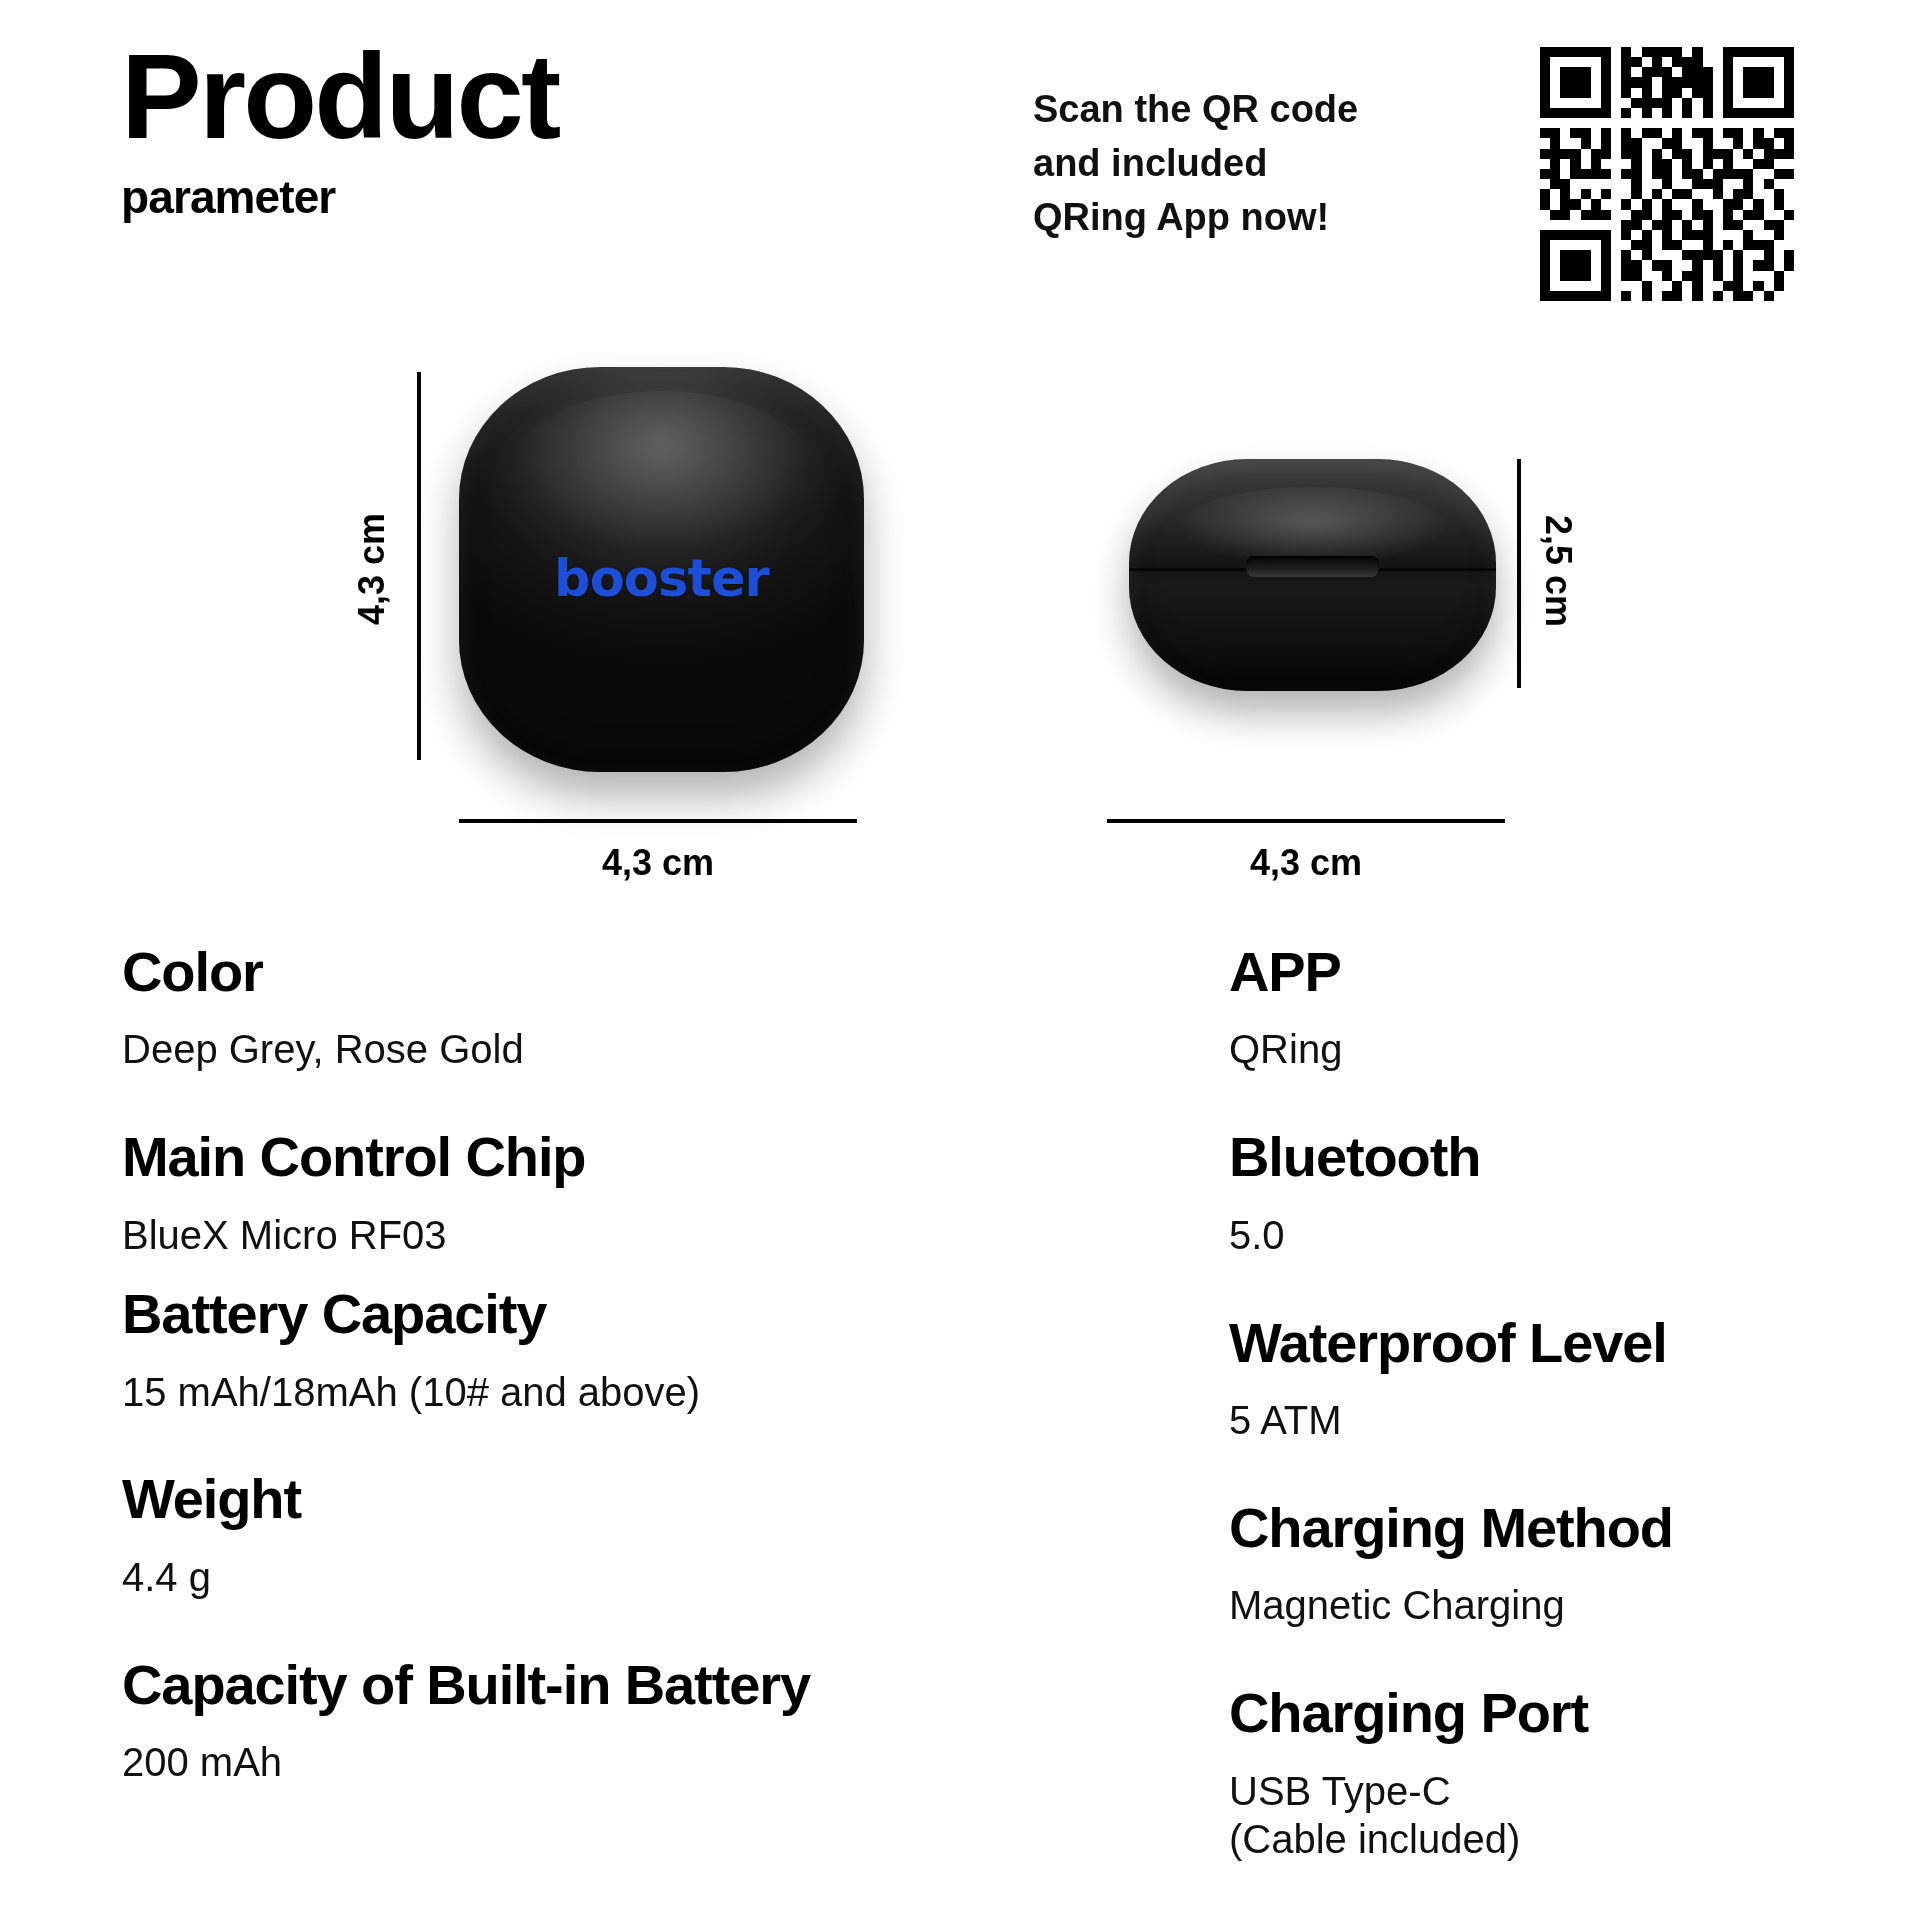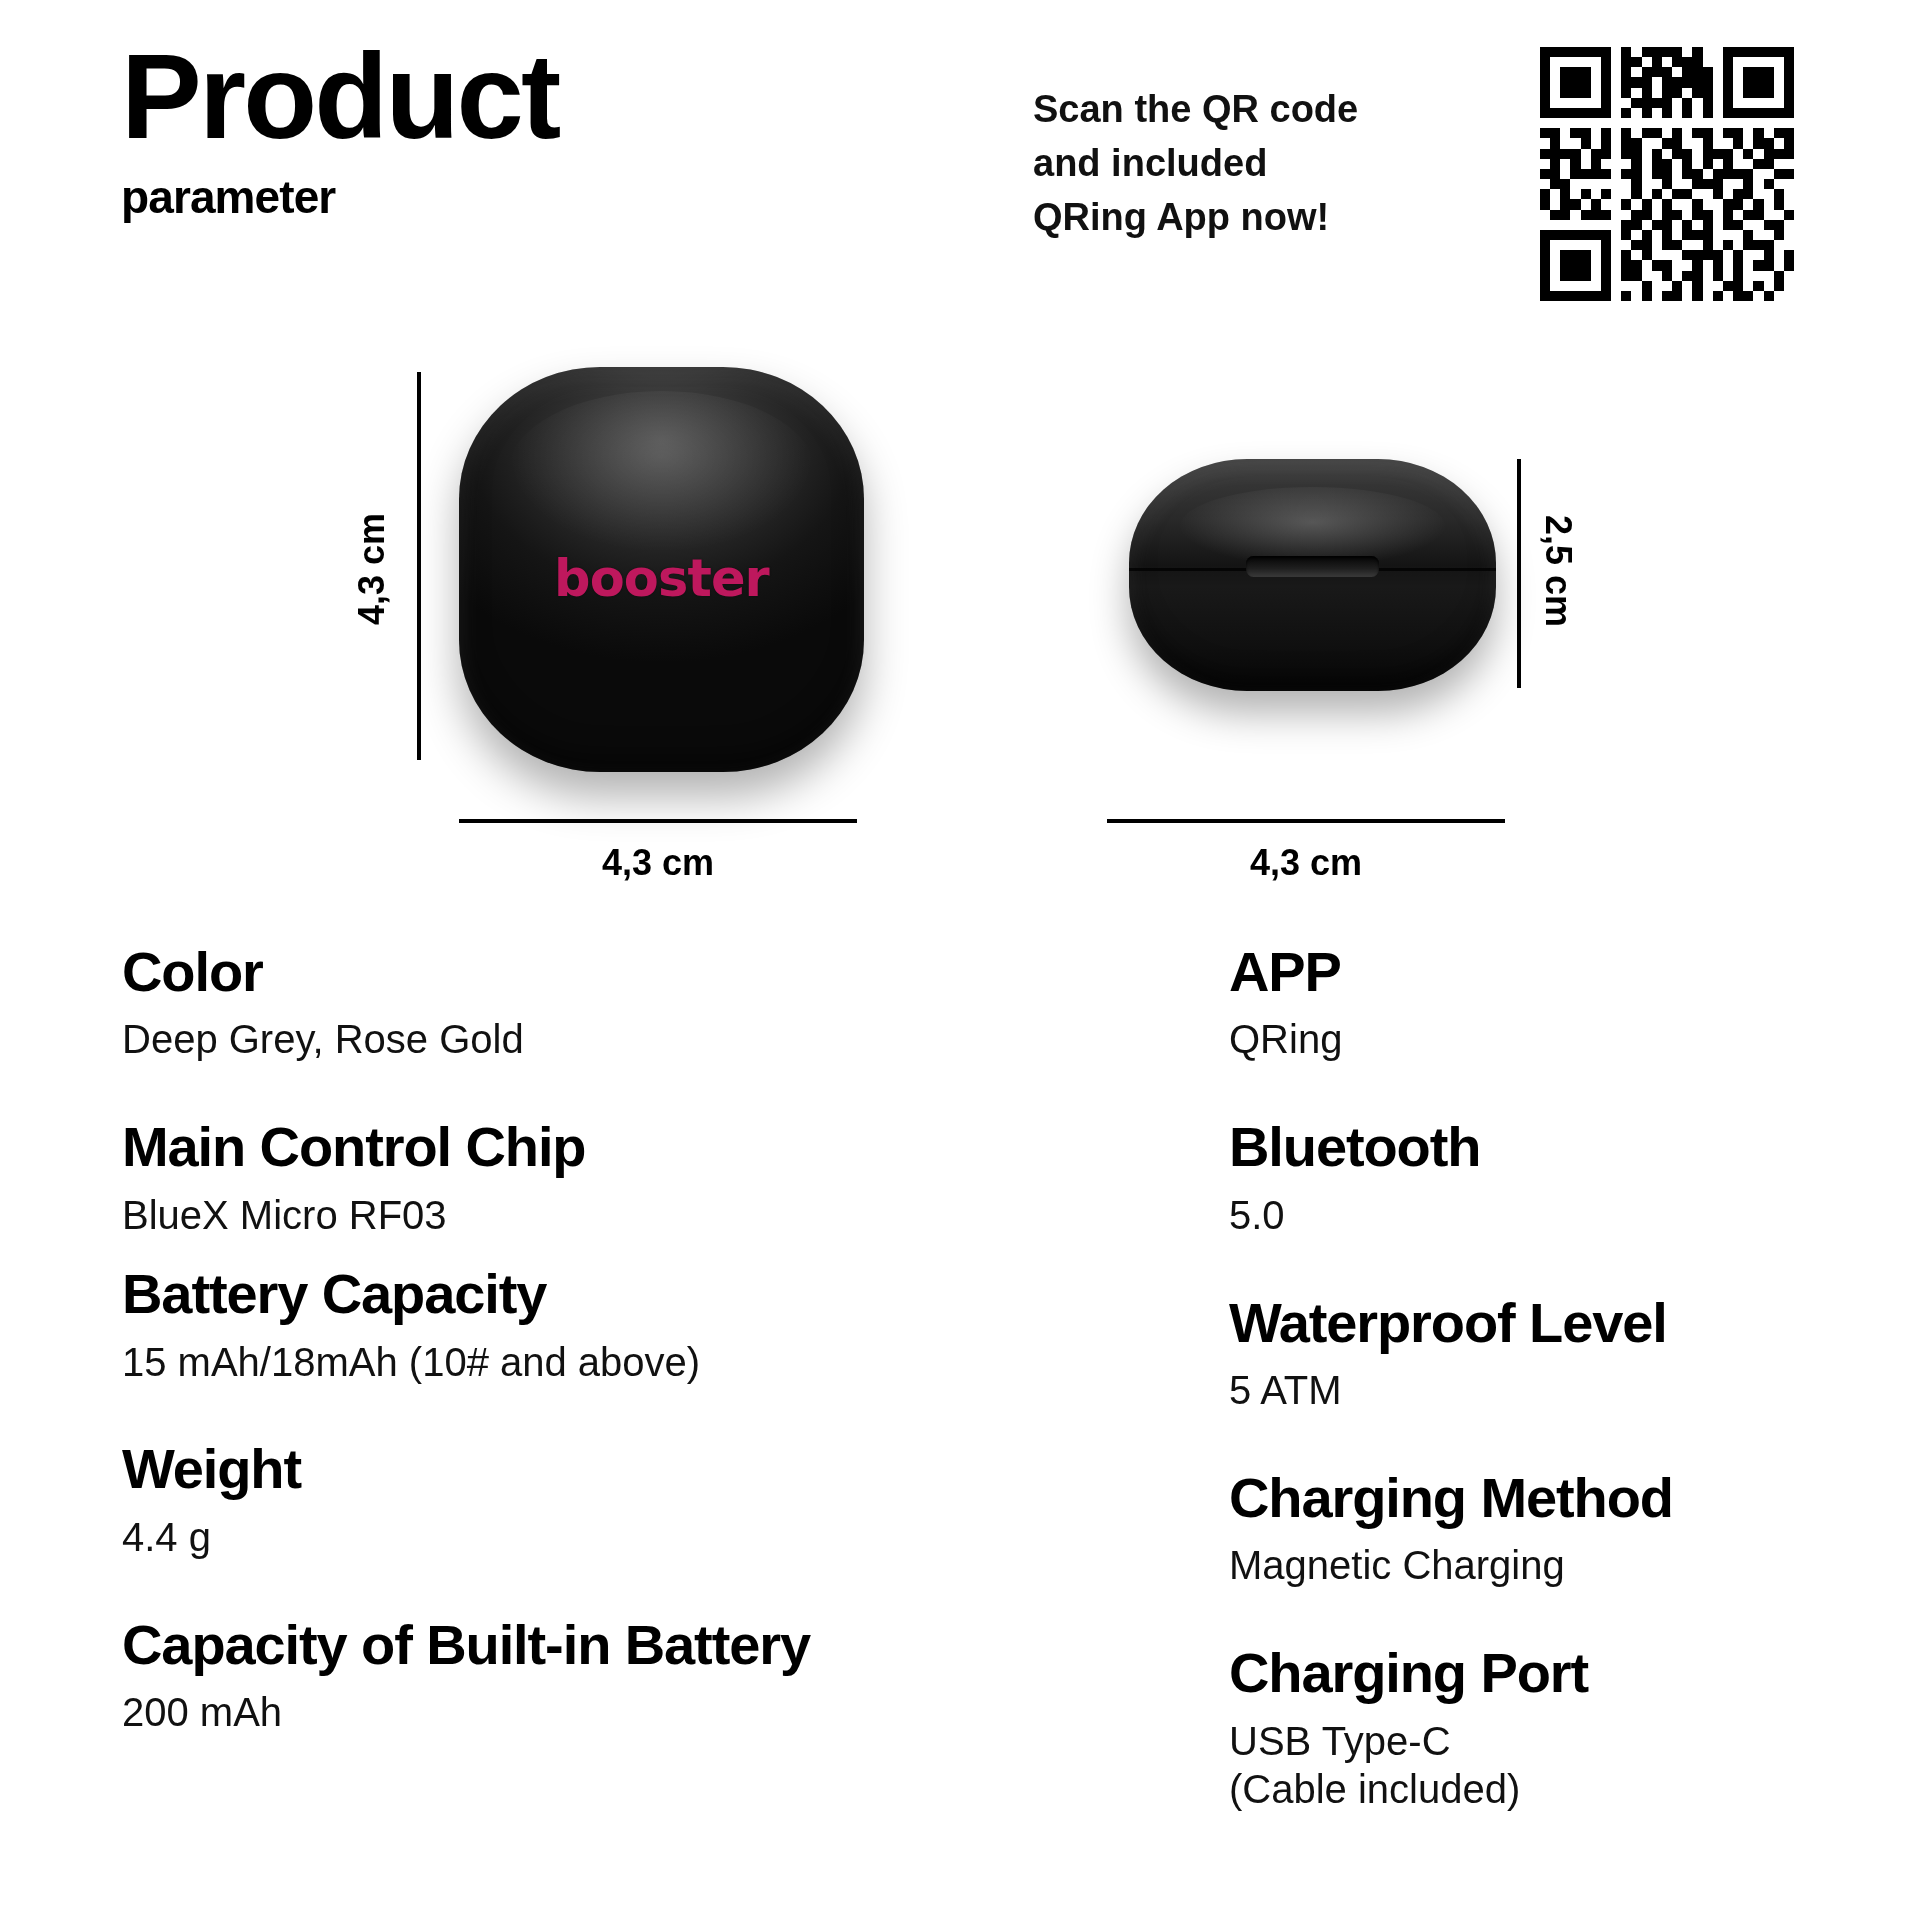--- a/index.html
+++ b/index.html
@@ -111,21 +111,21 @@
   .logo-booster {
     position: absolute;
     left: 0;
     right: 0;
     top: 52%;
     transform: translateY(-50%);
     text-align: center;
     font-size: 51px;
     font-weight: 700;
     letter-spacing: -0.9px;
-    color: #be185d;
+    color: #1d4ed8;
     font-family: "DejaVu Sans", sans-serif;
     text-shadow: 0 0.9px 1.9px rgba(0,0,0,0.4);
   }
 
   
   .case-side-wrap {
     position: absolute;
     left: 1129px;
     top: 111px;
     width: 367px;
@@ -216,21 +216,21 @@
     line-height: 1.08;
     letter-spacing: -1.1px;
     color: #000;
     white-space: nowrap;
   }
   .spec-value {
     font-size: 40px;
     font-weight: 400;
     line-height: 1.22;
     color: #111;
-    margin-top: 13px;
+    margin-top: 23px;
     white-space: nowrap;
   }
   .spec-value .vline { display: block; }
 </style>
 </head>
 <body>
 
 <div class="page">
 
   <div class="title-block">

